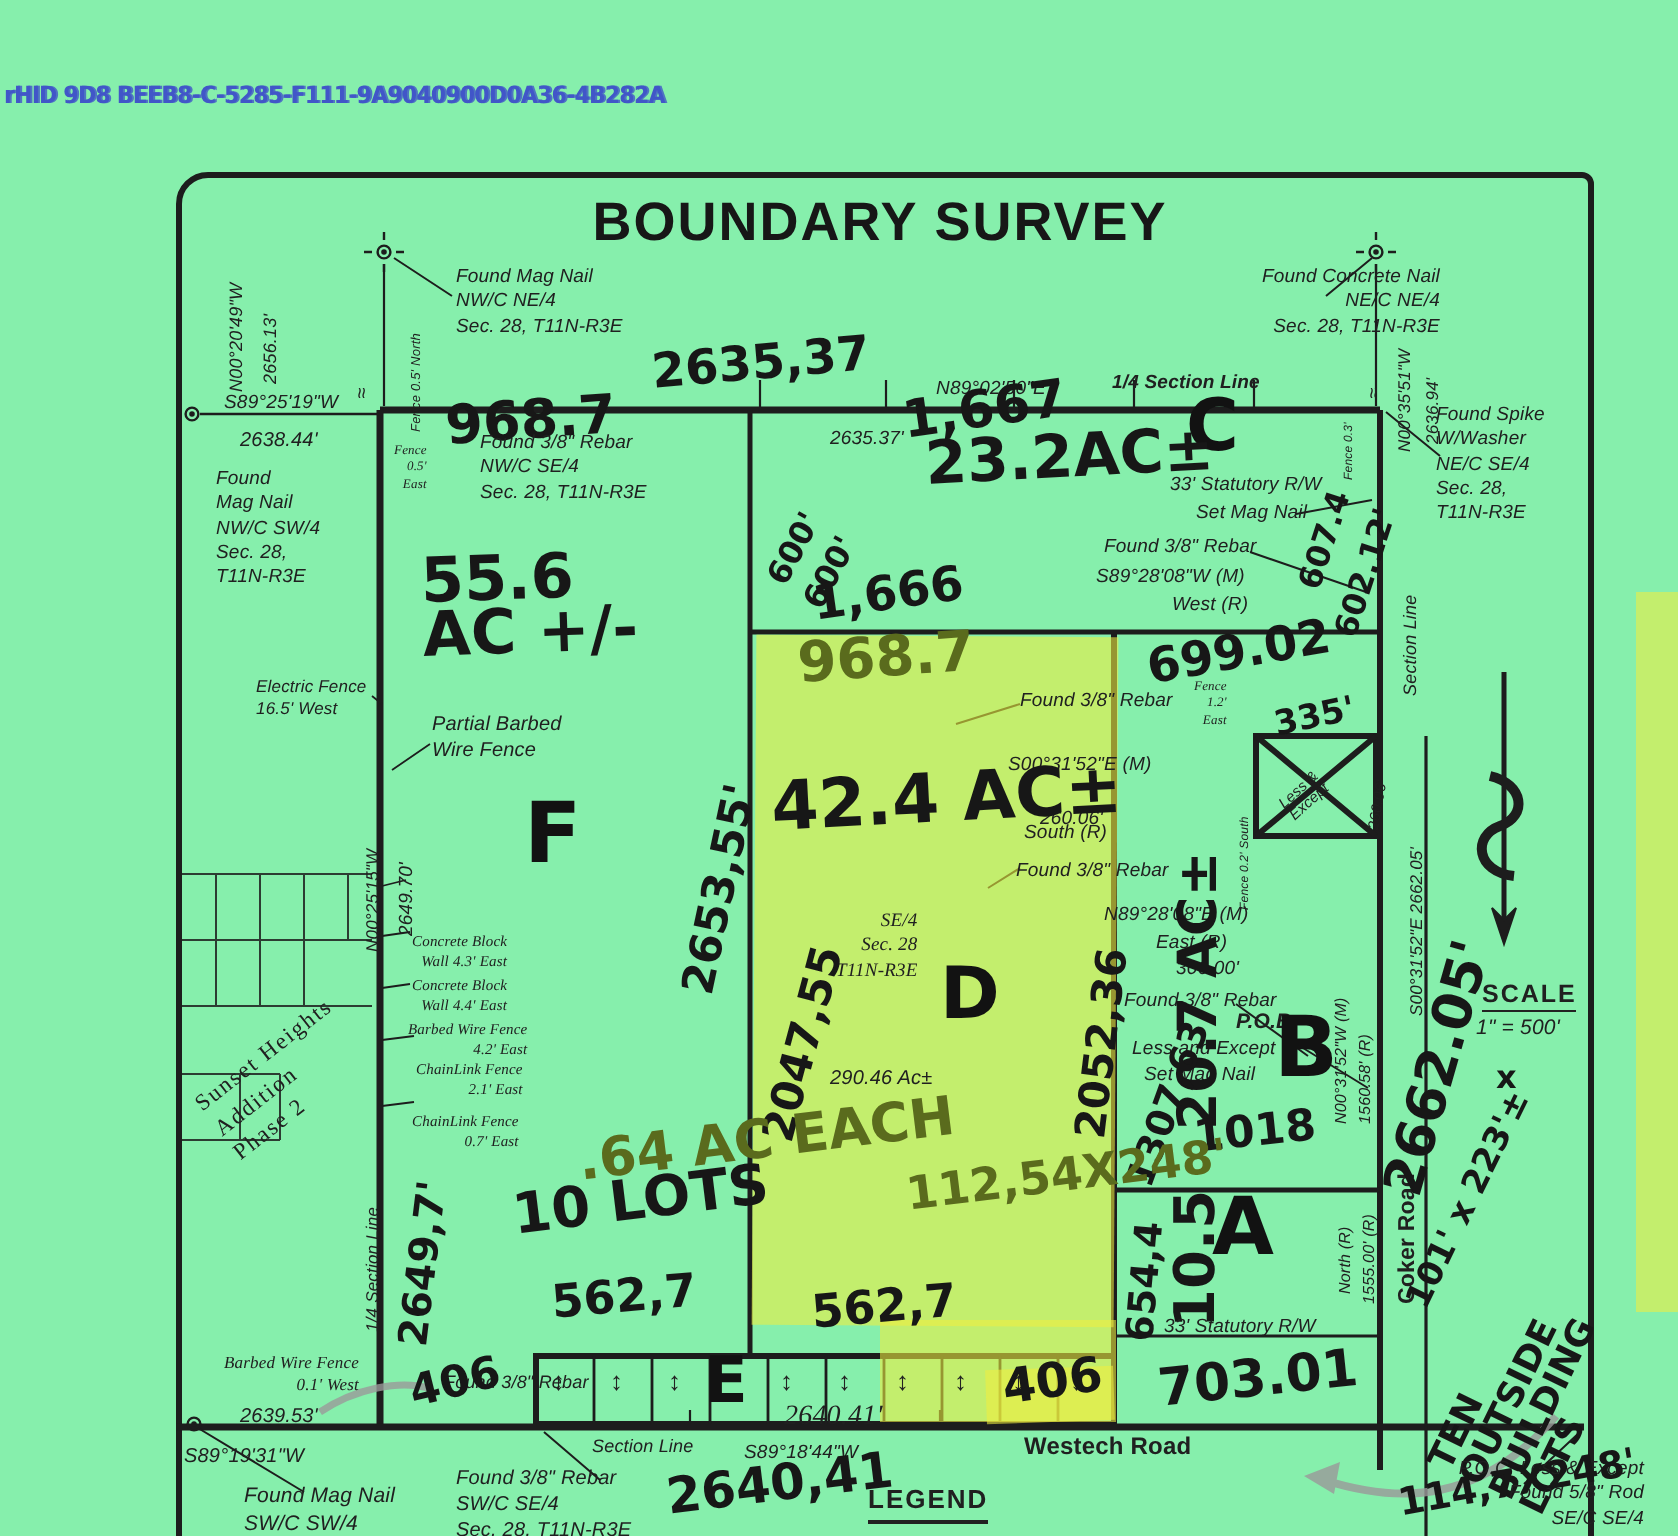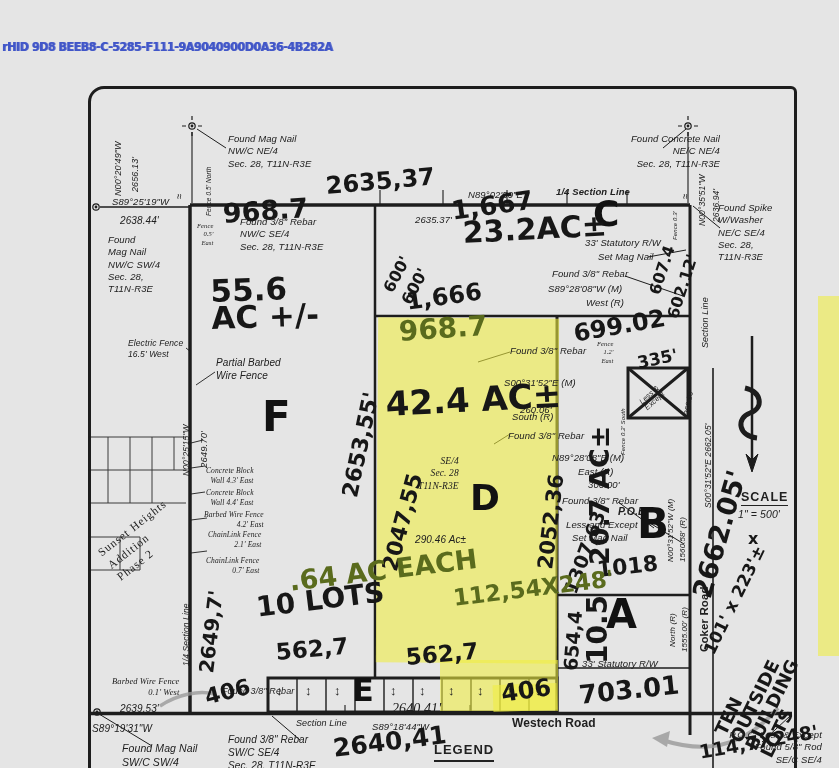--- a/index.html
+++ b/index.html
@@ -1,16 +1,16 @@
 <!DOCTYPE html>
 <html><head>
 <meta charset="utf-8">
 <style>
   html,body{margin:0;padding:0;background:#ffffff;}
-  #page{position:relative;width:839px;height:768px;background:#e5e5e5;overflow:hidden;
+  #page{position:relative;width:839px;height:768px;background:#86efac;overflow:hidden;
         font-family:"Liberation Sans",sans-serif;color:#1c1c1c;}
   #frame{position:absolute;left:88px;top:86px;width:703px;height:700px;
          border:3.5px solid #1d1d1d;border-radius:16px 6px 0 0;}
   .docid{position:absolute;left:2px;top:41px;font:700 11px "DejaVu Sans",sans-serif;
          color:#4156c8;letter-spacing:-0.4px;text-shadow:1px 0 0 rgba(65,86,200,.8);
          transform:scaleY(1.08);}
   .title{position:absolute;left:260px;top:96px;width:360px;text-align:center;
          font:700 27px "Liberation Sans",sans-serif;letter-spacing:1px;color:#171717;}
   .pr{position:absolute;font:italic 9.5px/1.3 "Liberation Sans",sans-serif;color:#202020;
       white-space:pre-line;letter-spacing:.1px;}
@@ -87,20 +87,21 @@
     <g stroke="#9a9a9a" opacity=".8" fill="none">
       <path d="M778,708 C740,752 700,752 662,740" stroke-width="4"></path>
       <path d="M652,738 L670,731 L667,747 Z" fill="#9a9a9a" stroke="none"></path>
       <path d="M160,706 C178,694 200,690 214,694" stroke-width="3.5"></path>
     </g>
   </svg>
 
   <div id="frame"></div>
 
   <div class="docid lbl">rHID 9D8 BEEB8-C-5285-F111-9A9040900D0A36-4B282A</div>
+  <div class="title lbl">BOUNDARY SURVEY</div>
 
   <div class="pr lbl" style="left:228px;top:133px;">Found Mag Nail
 NW/C NE/4
 Sec. 28, T11N-R3E</div>
   <div class="pr prr lbl" style="left:575px;top:133px;width:145px;">Found Concrete Nail
 NE/C NE/4
 Sec. 28, T11N-R3E</div>
   <div class="pr lbl" style="left:718px;top:202px;">Found Spike
 W/Washer
 NE/C SE/4

